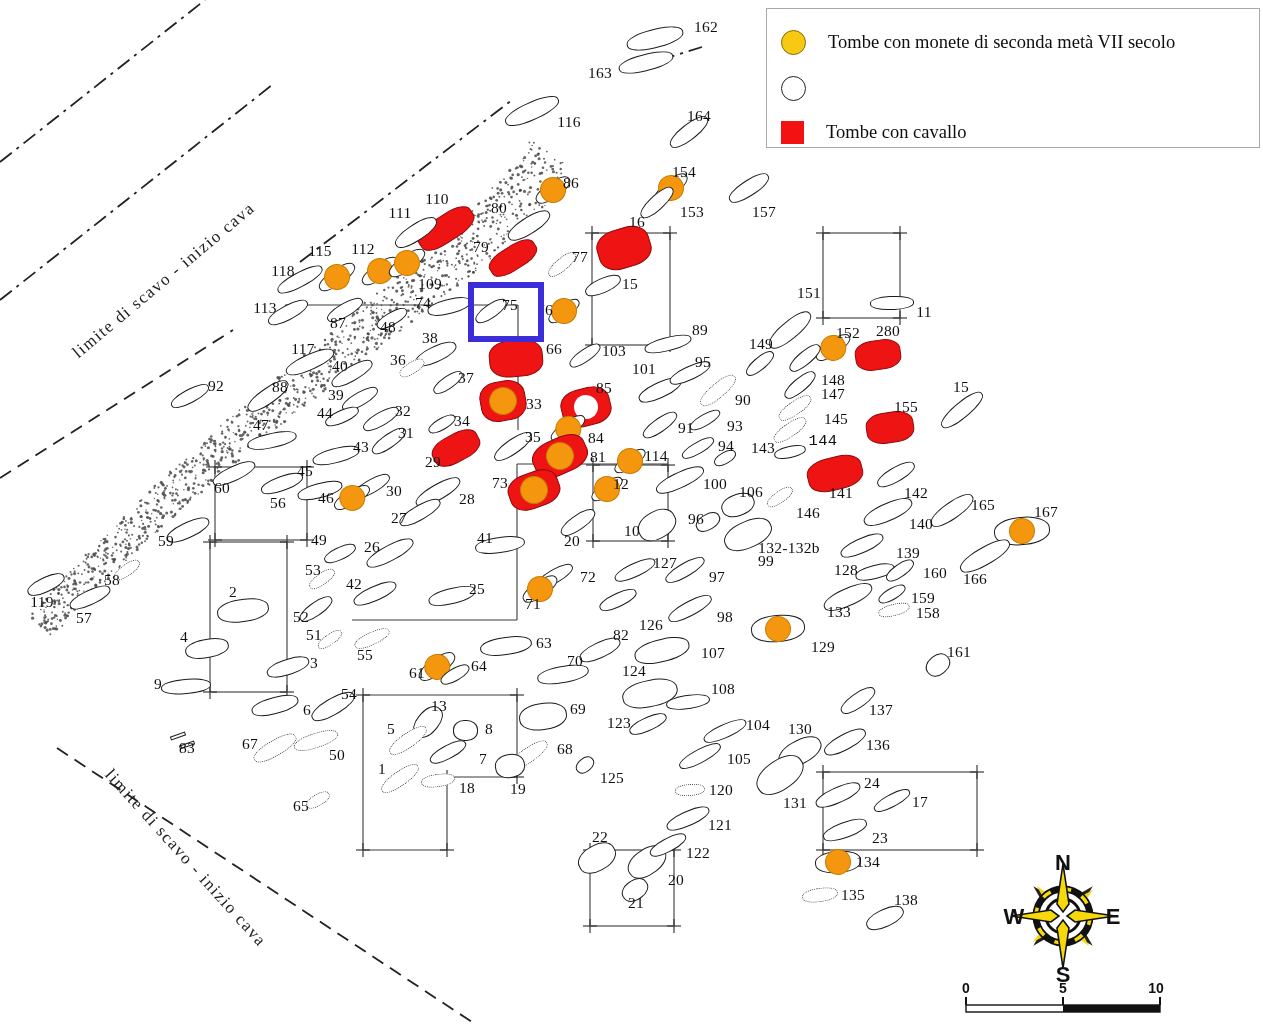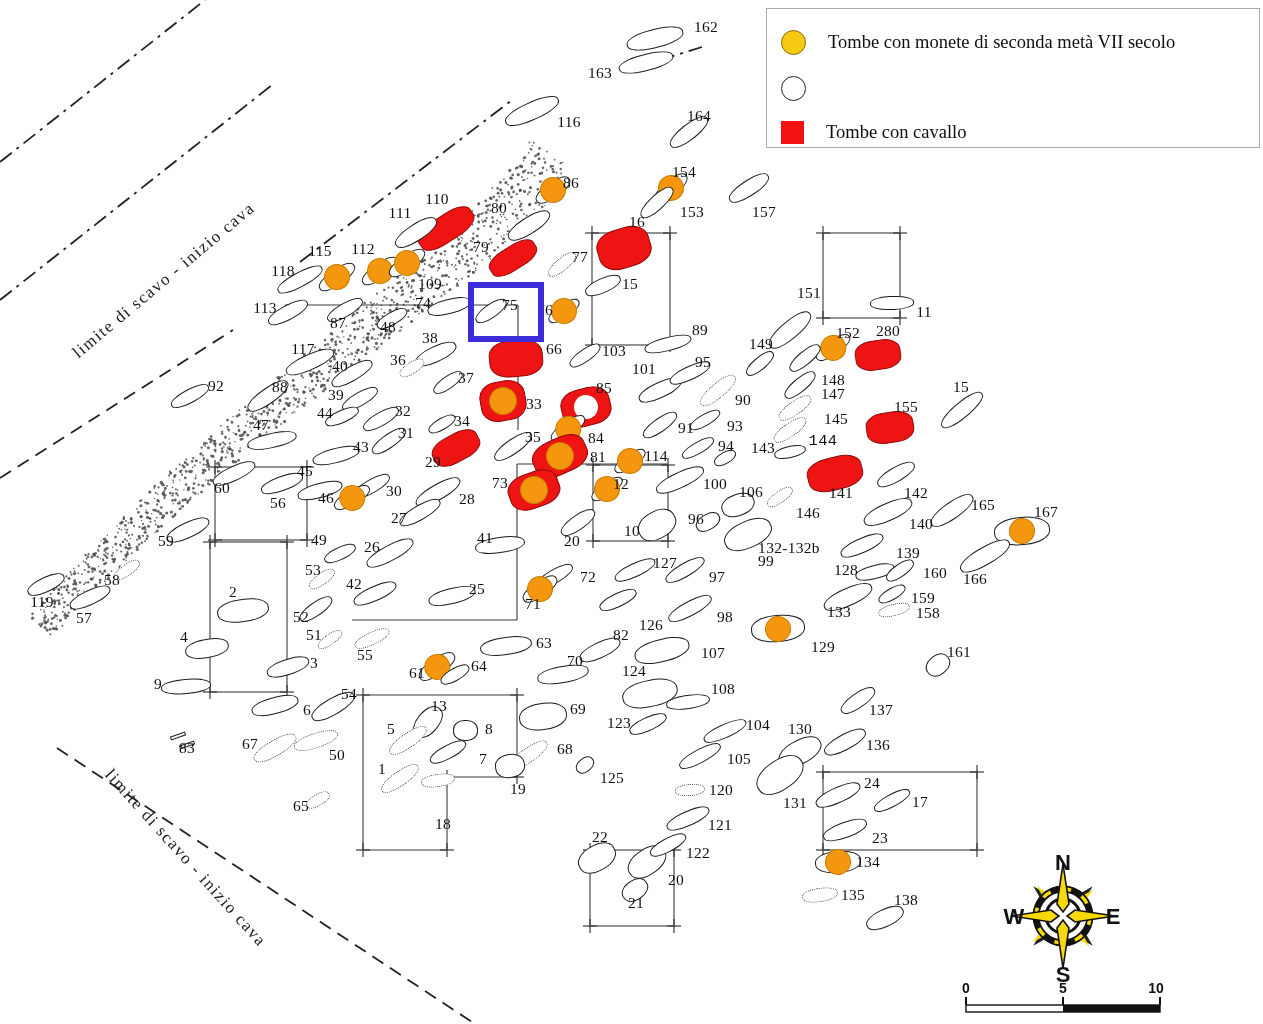--- a/index.html
+++ b/index.html
@@ -1702,21 +1702,21 @@
       <div class="tlabel" style="left: 479px; top: 666px;">64</div>
       <div class="tlabel" style="left: 544px; top: 643px;">63</div>
       <div class="tlabel" style="left: 575px; top: 661px;">70</div>
       <div class="tlabel" style="left: 578px; top: 709px;">69</div>
       <div class="tlabel" style="left: 565px; top: 749px;">68</div>
       <div class="tlabel" style="left: 439px; top: 706px;">13</div>
       <div class="tlabel" style="left: 391px; top: 729px;">5</div>
       <div class="tlabel" style="left: 489px; top: 729px;">8</div>
       <div class="tlabel" style="left: 483px; top: 759px;">7</div>
       <div class="tlabel" style="left: 382px; top: 769px;">1</div>
-      <div class="tlabel" style="left: 443px; top: 788px; margin-top: 36px;">18</div>
+      <div class="tlabel" style="left: 467px; top: 788px;">18</div>
       <div class="tlabel" style="left: 518px; top: 789px;">19</div>
       <div class="tlabel" style="left: 301px; top: 806px;">65</div>
       <div class="tlabel" style="left: 187px; top: 748px;">83</div>
       <div class="tlabel" style="left: 42px; top: 602px;">119</div>
       <div class="tlabel" style="left: 84px; top: 618px;">57</div>
       <div class="tlabel" style="left: 112px; top: 580px;">58</div>
       <div class="tlabel" style="left: 166px; top: 541px;">59</div>
       <div class="tlabel" style="left: 600px; top: 837px;">22</div>
       <div class="tlabel" style="left: 676px; top: 880px;">20</div>
       <div class="tlabel" style="left: 636px; top: 903px;">21</div>

